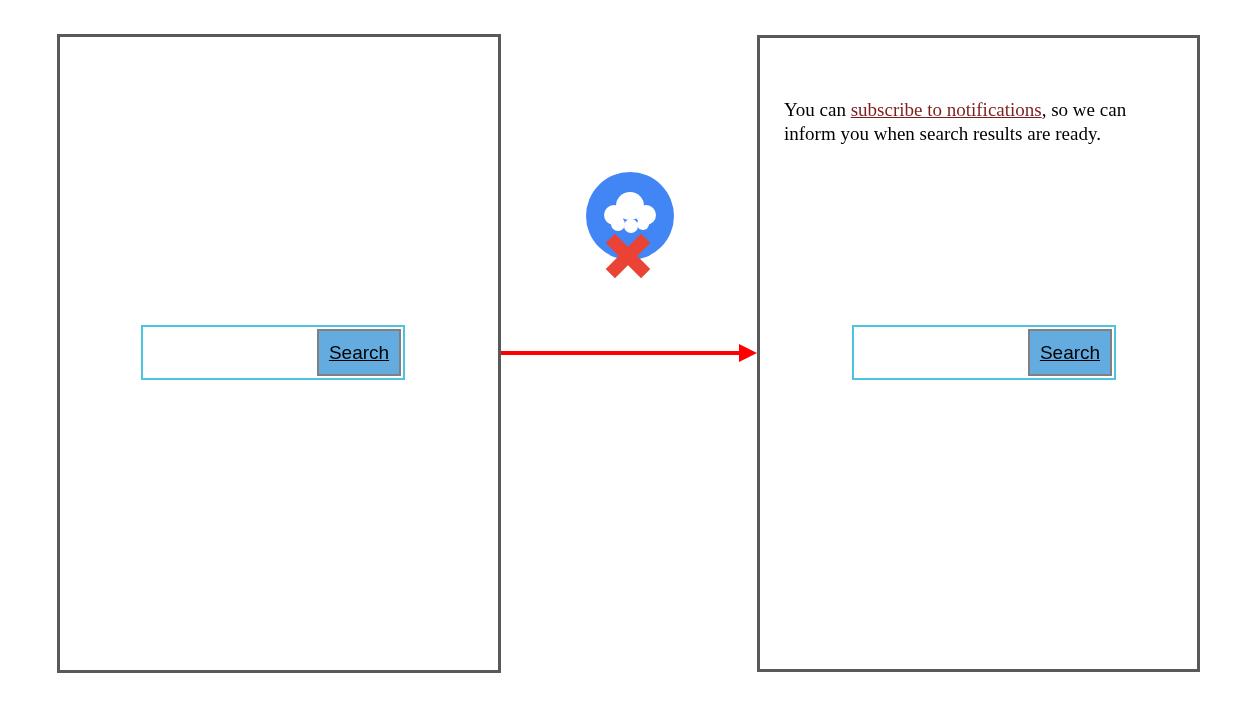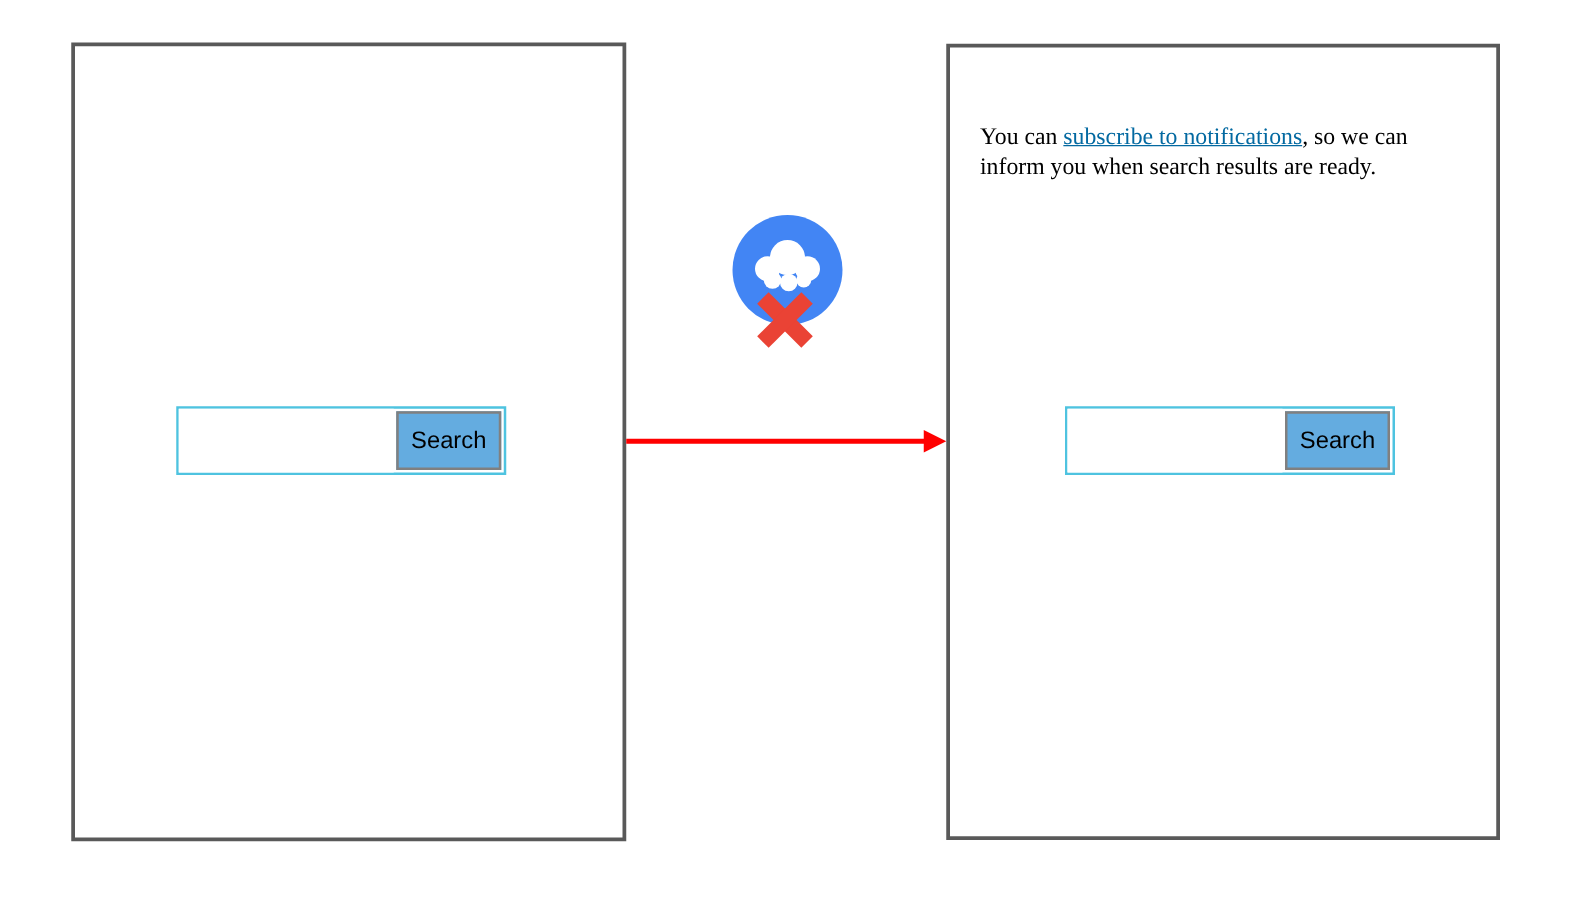--- a/index.html
+++ b/index.html
@@ -45,34 +45,35 @@
   .search-button {
     flex: 0 0 auto;
     width: 84px;
     margin: 2px;
     background: #64ACE0;
     border: 2px solid #808080;
     font: 19px "Liberation Sans", sans-serif;
     color: #000000;
     cursor: pointer;
     padding: 0;
+    text-decoration: underline;
   }
 
   .message-block {
     position: absolute;
     left: 24px;
     top: 60px;
     width: 394px;
     font-size: 19px;
     line-height: 24px;
     color: #000000;
   }
   .message-block p { margin: 0 0 29px 0; }
   .message-block p:last-child { margin-bottom: 0; }
-  .notify-link { color: #0369a1; text-decoration: underline; }
+  .notify-link { color: #7f1d1d; text-decoration: underline; }
 
   .offline-icon {
     position: absolute;
     left: 585px;
     top: 172px;
     width: 90px;
     height: 110px;
   }
 
   .arrow-line {

